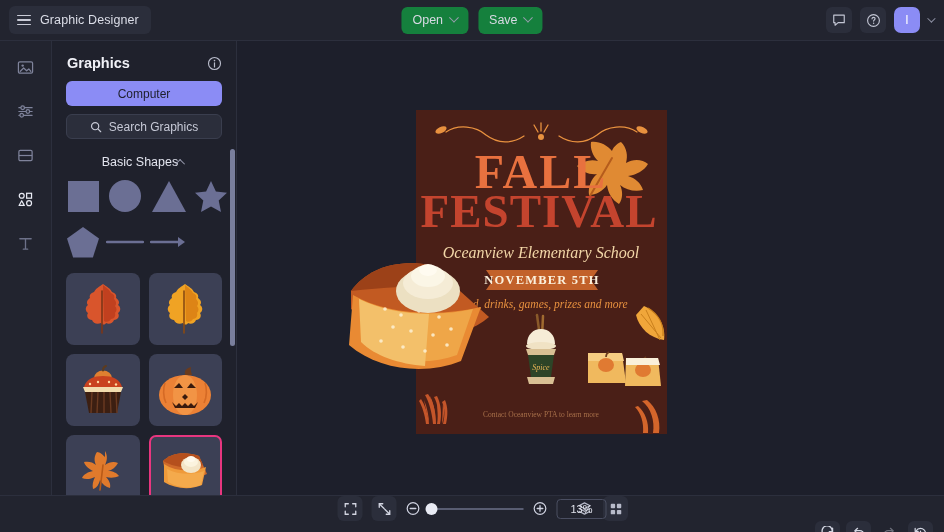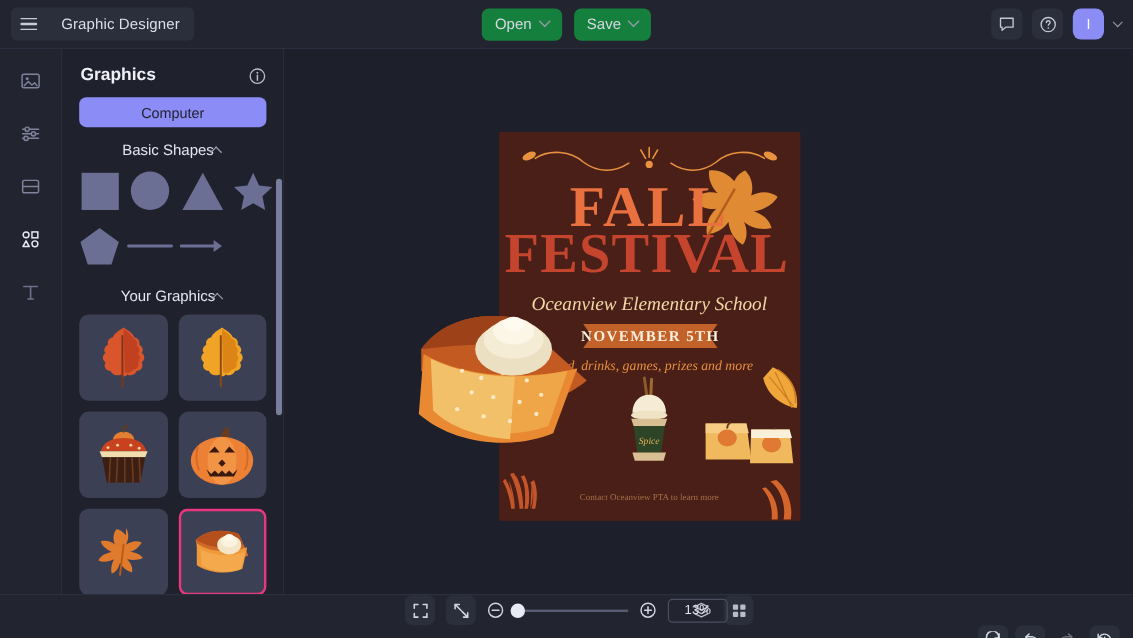--- a/index.html
+++ b/index.html
@@ -13,21 +13,21 @@
 
   
   .topbar {
     height: 41px; min-height: 41px;
     background: #22242f;
     border-bottom: 1px solid #2c2f3d;
     display: flex; align-items: center;
     position: relative;
   }
   .doc-chip {
-    display: flex; align-items: center; gap: 20px;
+    display: flex; align-items: center; gap: 9px;
     margin-left: 9px; padding: 5px 12px 5px 8px;
     background: #2b2e3b; border-radius: 6px;
     height: 28px; cursor: pointer;
   }
   .hamburger { display: flex; flex-direction: column; gap: 3px; width: 14px; }
   .hamburger i { display: block; height: 1.6px; background: #c9cbd6; border-radius: 2px; }
   .doc-title { color: #dcdee8; font-size: 12.5px; letter-spacing: .1px; }
 
   .topcenter {
     position: absolute; left: 50%; transform: translateX(-50%);
@@ -234,20 +234,27 @@
         <span class="panel-title">Graphics</span>
         <svg width="15" height="15" viewBox="0 0 16 16">
           <circle cx="8" cy="8" r="6.4" fill="none" stroke="#b9bccb" stroke-width="1.2"></circle>
           <circle cx="8" cy="4.9" r=".85" fill="#b9bccb"></circle>
           <path d="M8 7.2v4.4" stroke="#b9bccb" stroke-width="1.3" stroke-linecap="round"></path>
         </svg>
       </div>
 
       <button class="btn-primary">Computer</button>
 
+      <div class="btn-search">
+        <svg width="12" height="12" viewBox="0 0 14 14">
+          <circle cx="6" cy="6" r="4.2" fill="none" stroke="#c6c9d6" stroke-width="1.4"></circle>
+          <path d="M9.2 9.2l3.3 3.3" stroke="#c6c9d6" stroke-width="1.4" stroke-linecap="round"></path>
+        </svg>
+        <span>Search Graphics</span>
+      </div>
 
       <div class="panel-scroll">
 
         <div class="sec-head">
           <span class="sec-title">Basic Shapes</span>
           <span class="caret-up"></span>
         </div>
 
         <div class="shapes-grid">
           <div class="shape-cell">
@@ -276,24 +283,20 @@
           </div>
           <div class="shape-cell">
             <svg width="38" height="14" viewBox="0 0 38 14">
                 <path d="M1 7h30" stroke="#6b6f94" stroke-width="2.4" stroke-linecap="round"></path>
                 <path d="M28 2l7 5-7 5z" fill="#6b6f94"></path>
               </svg>
           </div>
           <div class="shape-cell"></div>
         </div>
 
-        <div class="sec-head">
-          <span class="sec-title">Your Graphics</span>
-          <span class="caret-up"></span>
-        </div>
 
         <div class="graphics-grid">
 
           <div class="g-cell">
             <svg width="42" height="56" viewBox="0 0 42 56">
               <path d="M21 3c4 3 7 4 9 8 3 1 5 3 4 6 3 2 4 5 2 7 3 2 3 6 0 8 2 3 0 7-4 7-1 3-5 5-8 3-1 2-4 2-5 0-4 2-8 0-9-3-4 0-6-4-4-7-3-2-3-6 0-8-2-2-1-5 2-7-1-3 1-5 4-6 2-4 5-5 9-8z" fill="#d9552c"></path>
               <path d="M21 4c3 3 6 4 8 8 3 1 4 3 3 6 2 2 3 5 1 7 2 2 2 5 0 7 1 3-1 6-4 6-1 2-4 4-7 2l-1-36z" fill="#c1401f"></path>
               <path d="M20 10v42" stroke="#7d3517" stroke-width="1.6" stroke-linecap="round"></path>
             </svg>
           </div>

